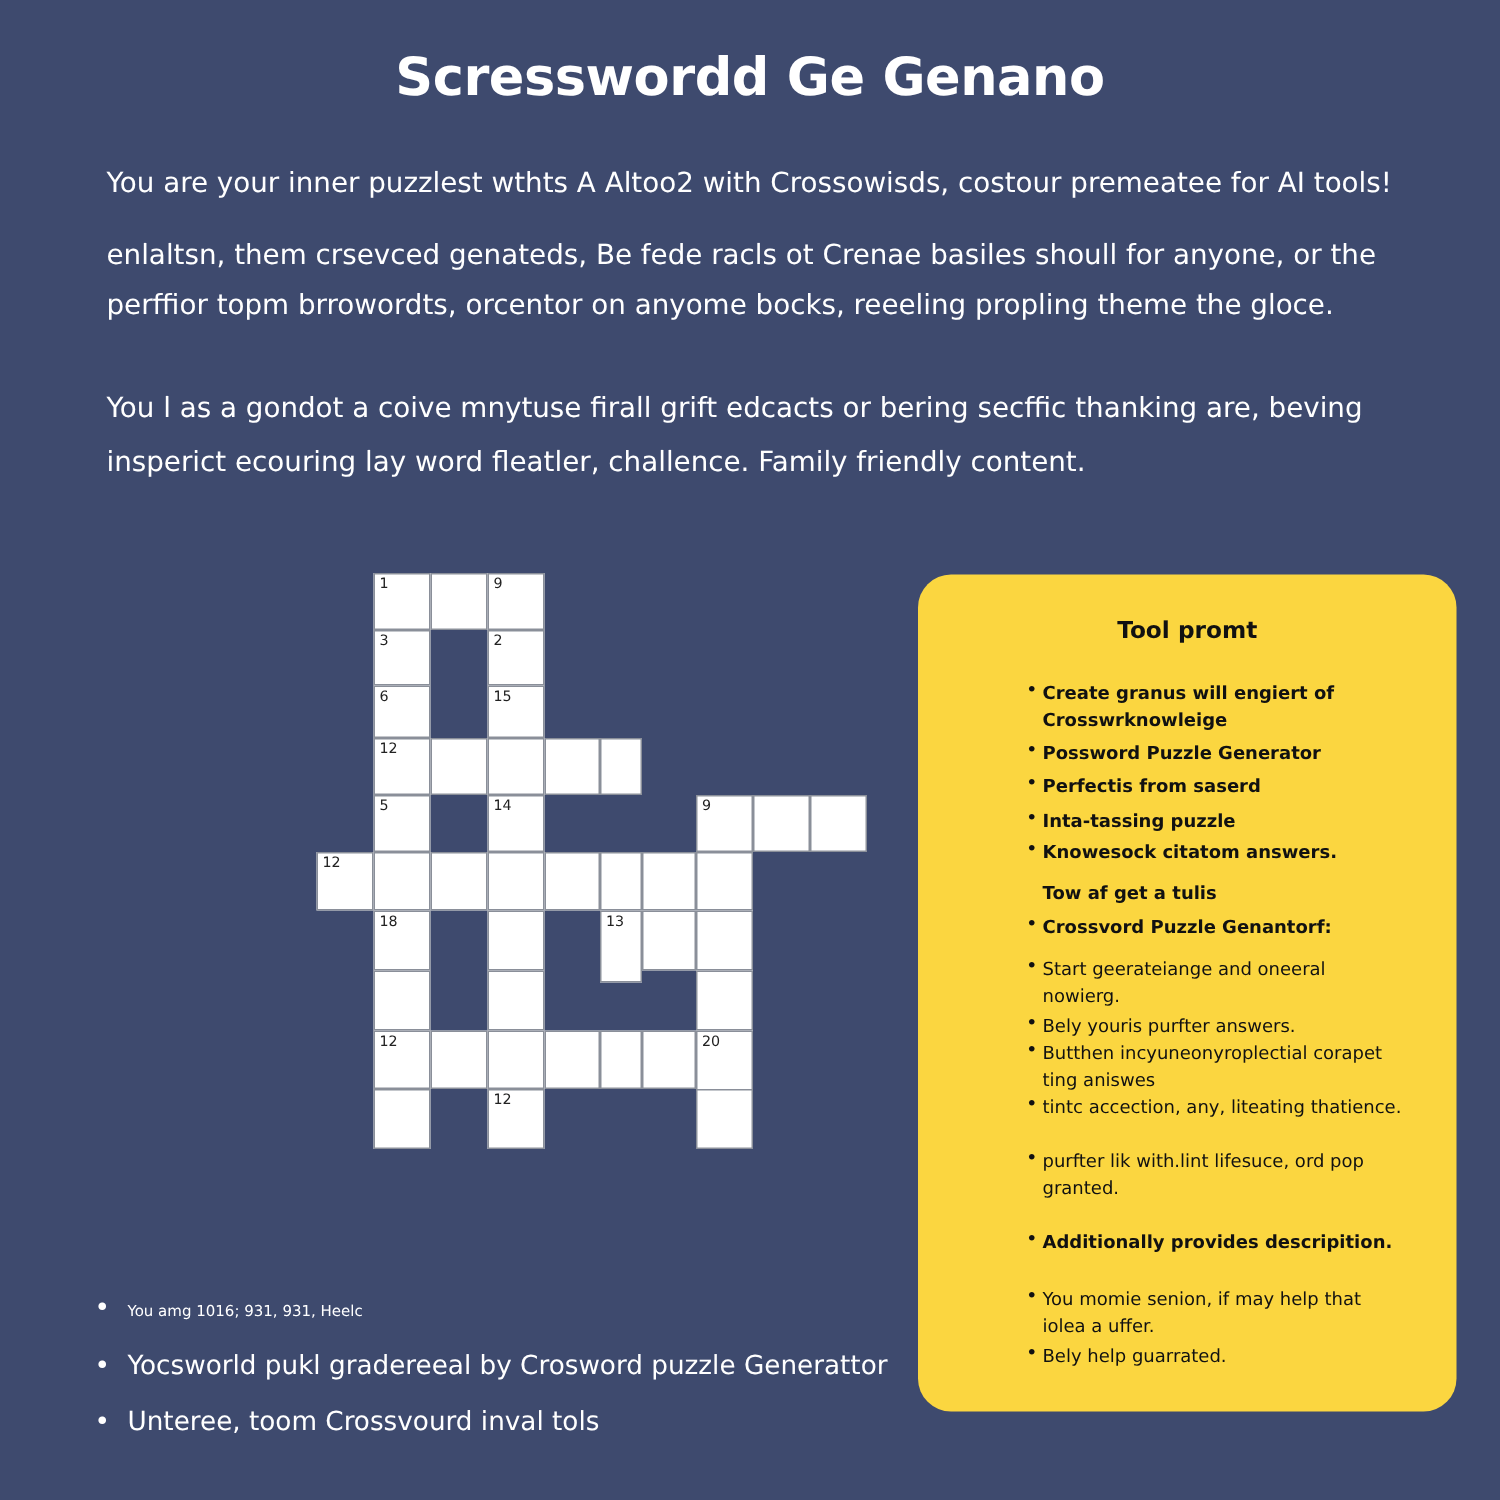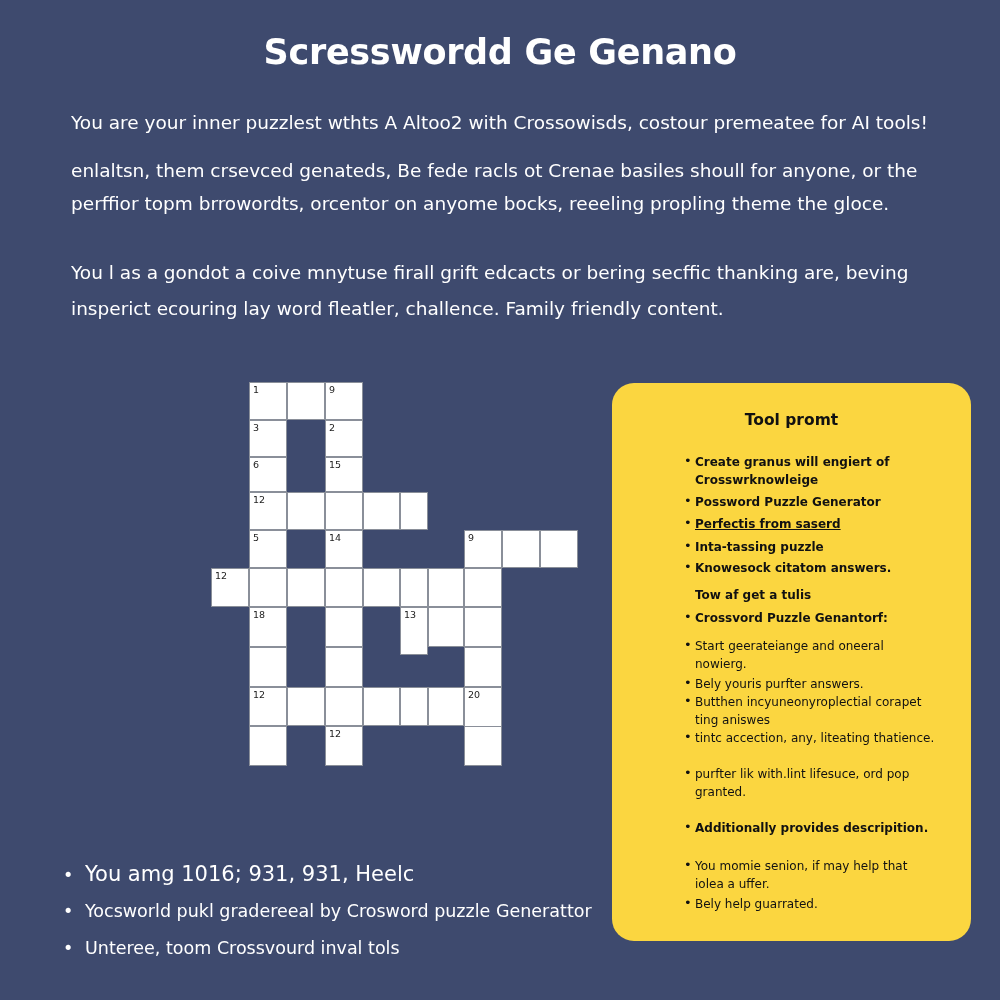--- a/index.html
+++ b/index.html
@@ -135,21 +135,21 @@
   </div>
 
 <div class="panel">
   <div class="panel-title">Tool promt</div>
   <div id="panel-items">
       <span class="p-bullet" style="top: 70px;">•</span>
       <div class="p-item bold" style="top: 70px;">Create granus will engiert of Crosswrknowleige</div>
       <span class="p-bullet" style="top: 110px;">•</span>
       <div class="p-item bold" style="top: 110px;">Possword Puzzle Generator</div>
       <span class="p-bullet" style="top: 132px;">•</span>
-      <div class="p-item bold" style="top: 132px; text-decoration: underline;">Perfectis from saserd</div>
+      <div class="p-item bold" style="top: 132px;">Perfectis from saserd</div>
       <span class="p-bullet" style="top: 155px;">•</span>
       <div class="p-item bold" style="top: 155px;">Inta-tassing puzzle</div>
       <span class="p-bullet" style="top: 176px;">•</span>
       <div class="p-item bold" style="top: 176px;">Knowesock citatom answers.</div>
       <div class="p-item bold" style="top: 203px;">Tow af get a tulis</div>
       <span class="p-bullet" style="top: 226px;">•</span>
       <div class="p-item bold" style="top: 226px;">Crossvord Puzzle Genantorf:</div>
       <span class="p-bullet" style="top: 254px;">•</span>
       <div class="p-item" style="top: 254px;">Start geerateiange and oneeral nowierg.</div>
       <span class="p-bullet" style="top: 292px;">•</span>
@@ -162,15 +162,15 @@
       <div class="p-item" style="top: 382px;">purfter lik with.lint lifesuce, ord pop granted.</div>
       <span class="p-bullet" style="top: 436px;">•</span>
       <div class="p-item bold" style="top: 436px;">Additionally provides descripition.</div>
       <span class="p-bullet" style="top: 474px;">•</span>
       <div class="p-item" style="top: 474px;">You momie senion, if may help that iolea a uffer.</div>
       <span class="p-bullet" style="top: 512px;">•</span>
       <div class="p-item" style="top: 512px;">Bely help guarrated.</div>
     </div>
 </div>
 
-<div class="foot" style="top:862px"><span class="dot">•</span><span style="font-size:21px">You amg 1016; 931, 931, Heelc</span></div>
+<div class="foot" style="top:862px"><span class="dot">•</span><span style="font-size:10px">You amg 1016; 931, 931, Heelc</span></div>
 <div class="foot" style="top:901px"><span class="dot">•</span><span>Yocsworld pukl gradereeal by Crosword puzzle Generattor</span></div>
 <div class="foot" style="top:938px"><span class="dot">•</span><span>Unteree, toom Crossvourd inval tols</span></div>
 
 </body></html>

